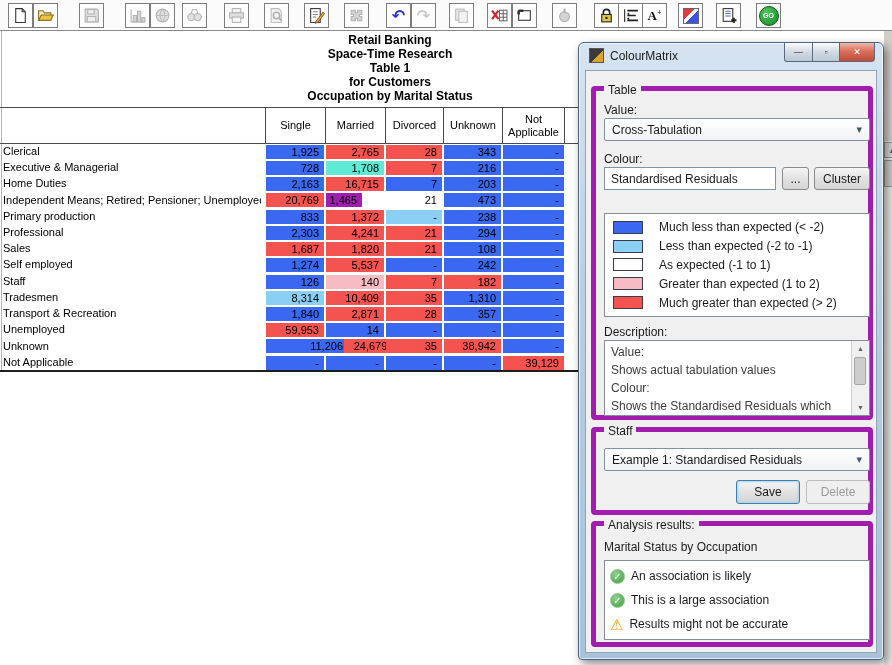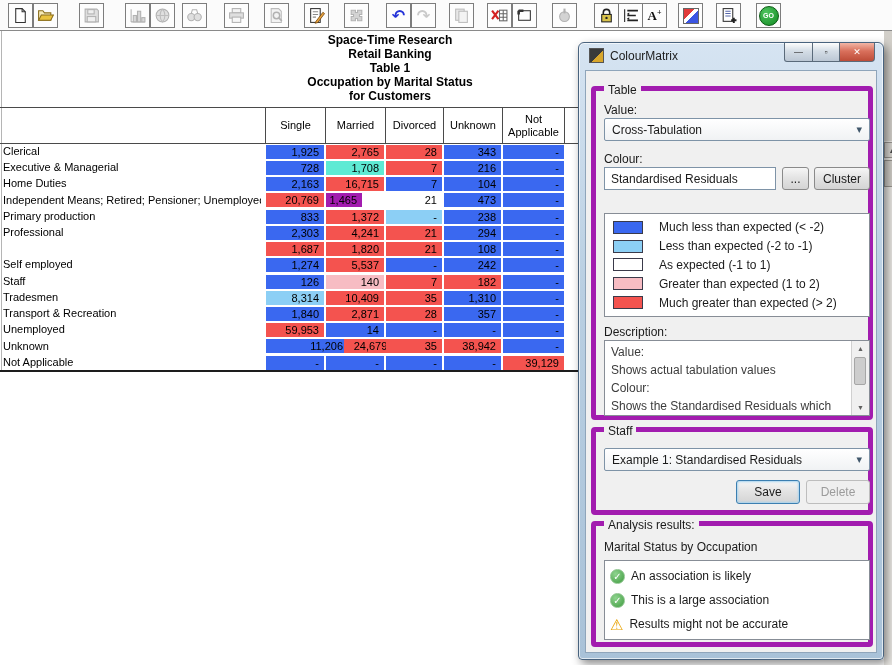--- a/index.html
+++ b/index.html
@@ -254,25 +254,25 @@
       <div class="tbtn" style="left: 756px;">
         <span style="display:flex;align-items:center;justify-content:center;">
           <span class="gocirc">GO</span>
         </span>
       </div>
     </div>
 
   <div class="content-left-line"></div>
 
   <div class="title-block">
+      <div>Retail Banking</div>
       <div>Space-Time Research</div>
-      <div>Retail Banking</div>
       <div>Table 1</div>
+      <div>for Customers</div>
       <div>Occupation by Marital Status</div>
-      <div>for Customers</div>
     </div>
 
   <div class="hline" style="top:107px"></div>
   <div class="thead">
       <div class="th stub" style="border: none;"></div>
       <div class="th" style="width: 60px;">Single</div>
       <div class="th" style="width: 60px;">Married</div>
       <div class="th" style="width: 58px;">Divorced</div>
       <div class="th" style="width: 59px;">Unknown</div>
       <div class="th last" style="width: 63px;">Not Applicable</div>
@@ -293,21 +293,21 @@
         <div class="cell" style="left: 326px; width: 58px; background: #5eead4;">1,708</div>
         <div class="cell" style="left: 386px; width: 56px; background: rgb(244, 83, 79);">7</div>
         <div class="cell" style="left: 444px; width: 57px; background: rgb(58, 104, 240);">216</div>
         <div class="cell" style="left: 503px; width: 61px; background: rgb(58, 104, 240);">-</div>
       </div>
       <div class="trow" style="top: 32.428px;">
         <div class="rlabel">Home Duties</div>
         <div class="cell" style="left: 266px; width: 58px; background: rgb(58, 104, 240);">2,163</div>
         <div class="cell" style="left: 326px; width: 58px; background: rgb(244, 83, 79);">16,715</div>
         <div class="cell" style="left: 386px; width: 56px; background: rgb(58, 104, 240);">7</div>
-        <div class="cell" style="left: 444px; width: 57px; background: rgb(58, 104, 240);">104</div>
+        <div class="cell" style="left: 444px; width: 57px; background: rgb(58, 104, 240);">203</div>
         <div class="cell" style="left: 503px; width: 61px; background: rgb(58, 104, 240);">-</div>
       </div>
       <div class="trow" style="top: 48.642px;">
         <div class="rlabel">Independent Means; Retired; Pensioner; Unemployed</div>
         <div class="cell" style="left: 266px; width: 58px; background: rgb(244, 83, 79);">20,769</div>
         <div class="cell" style="left: 326px; width: 36px; background: #a21caf;">1,465</div>
         <div class="cell" style="left: 386px; width: 56px; background: rgb(255, 255, 255);">21</div>
         <div class="cell" style="left: 444px; width: 57px; background: rgb(58, 104, 240);">473</div>
         <div class="cell" style="left: 503px; width: 61px; background: rgb(58, 104, 240);">-</div>
       </div>
@@ -321,20 +321,21 @@
       </div>
       <div class="trow" style="top: 81.07px;">
         <div class="rlabel">Professional</div>
         <div class="cell" style="left: 266px; width: 58px; background: rgb(58, 104, 240);">2,303</div>
         <div class="cell" style="left: 326px; width: 58px; background: rgb(244, 83, 79);">4,241</div>
         <div class="cell" style="left: 386px; width: 56px; background: rgb(244, 83, 79);">21</div>
         <div class="cell" style="left: 444px; width: 57px; background: rgb(58, 104, 240);">294</div>
         <div class="cell" style="left: 503px; width: 61px; background: rgb(58, 104, 240);">-</div>
       </div>
       <div class="trow" style="top: 97.284px;">
+        <div class="rlabel">Sales</div>
         <div class="cell" style="left: 266px; width: 58px; background: rgb(244, 83, 79);">1,687</div>
         <div class="cell" style="left: 326px; width: 58px; background: rgb(244, 83, 79);">1,820</div>
         <div class="cell" style="left: 386px; width: 56px; background: rgb(244, 83, 79);">21</div>
         <div class="cell" style="left: 444px; width: 57px; background: rgb(58, 104, 240);">108</div>
         <div class="cell" style="left: 503px; width: 61px; background: rgb(58, 104, 240);">-</div>
       </div>
       <div class="trow" style="top: 113.498px;">
         <div class="rlabel">Self employed</div>
         <div class="cell" style="left: 266px; width: 58px; background: rgb(58, 104, 240);">1,274</div>
         <div class="cell" style="left: 326px; width: 58px; background: rgb(244, 83, 79);">5,537</div>

